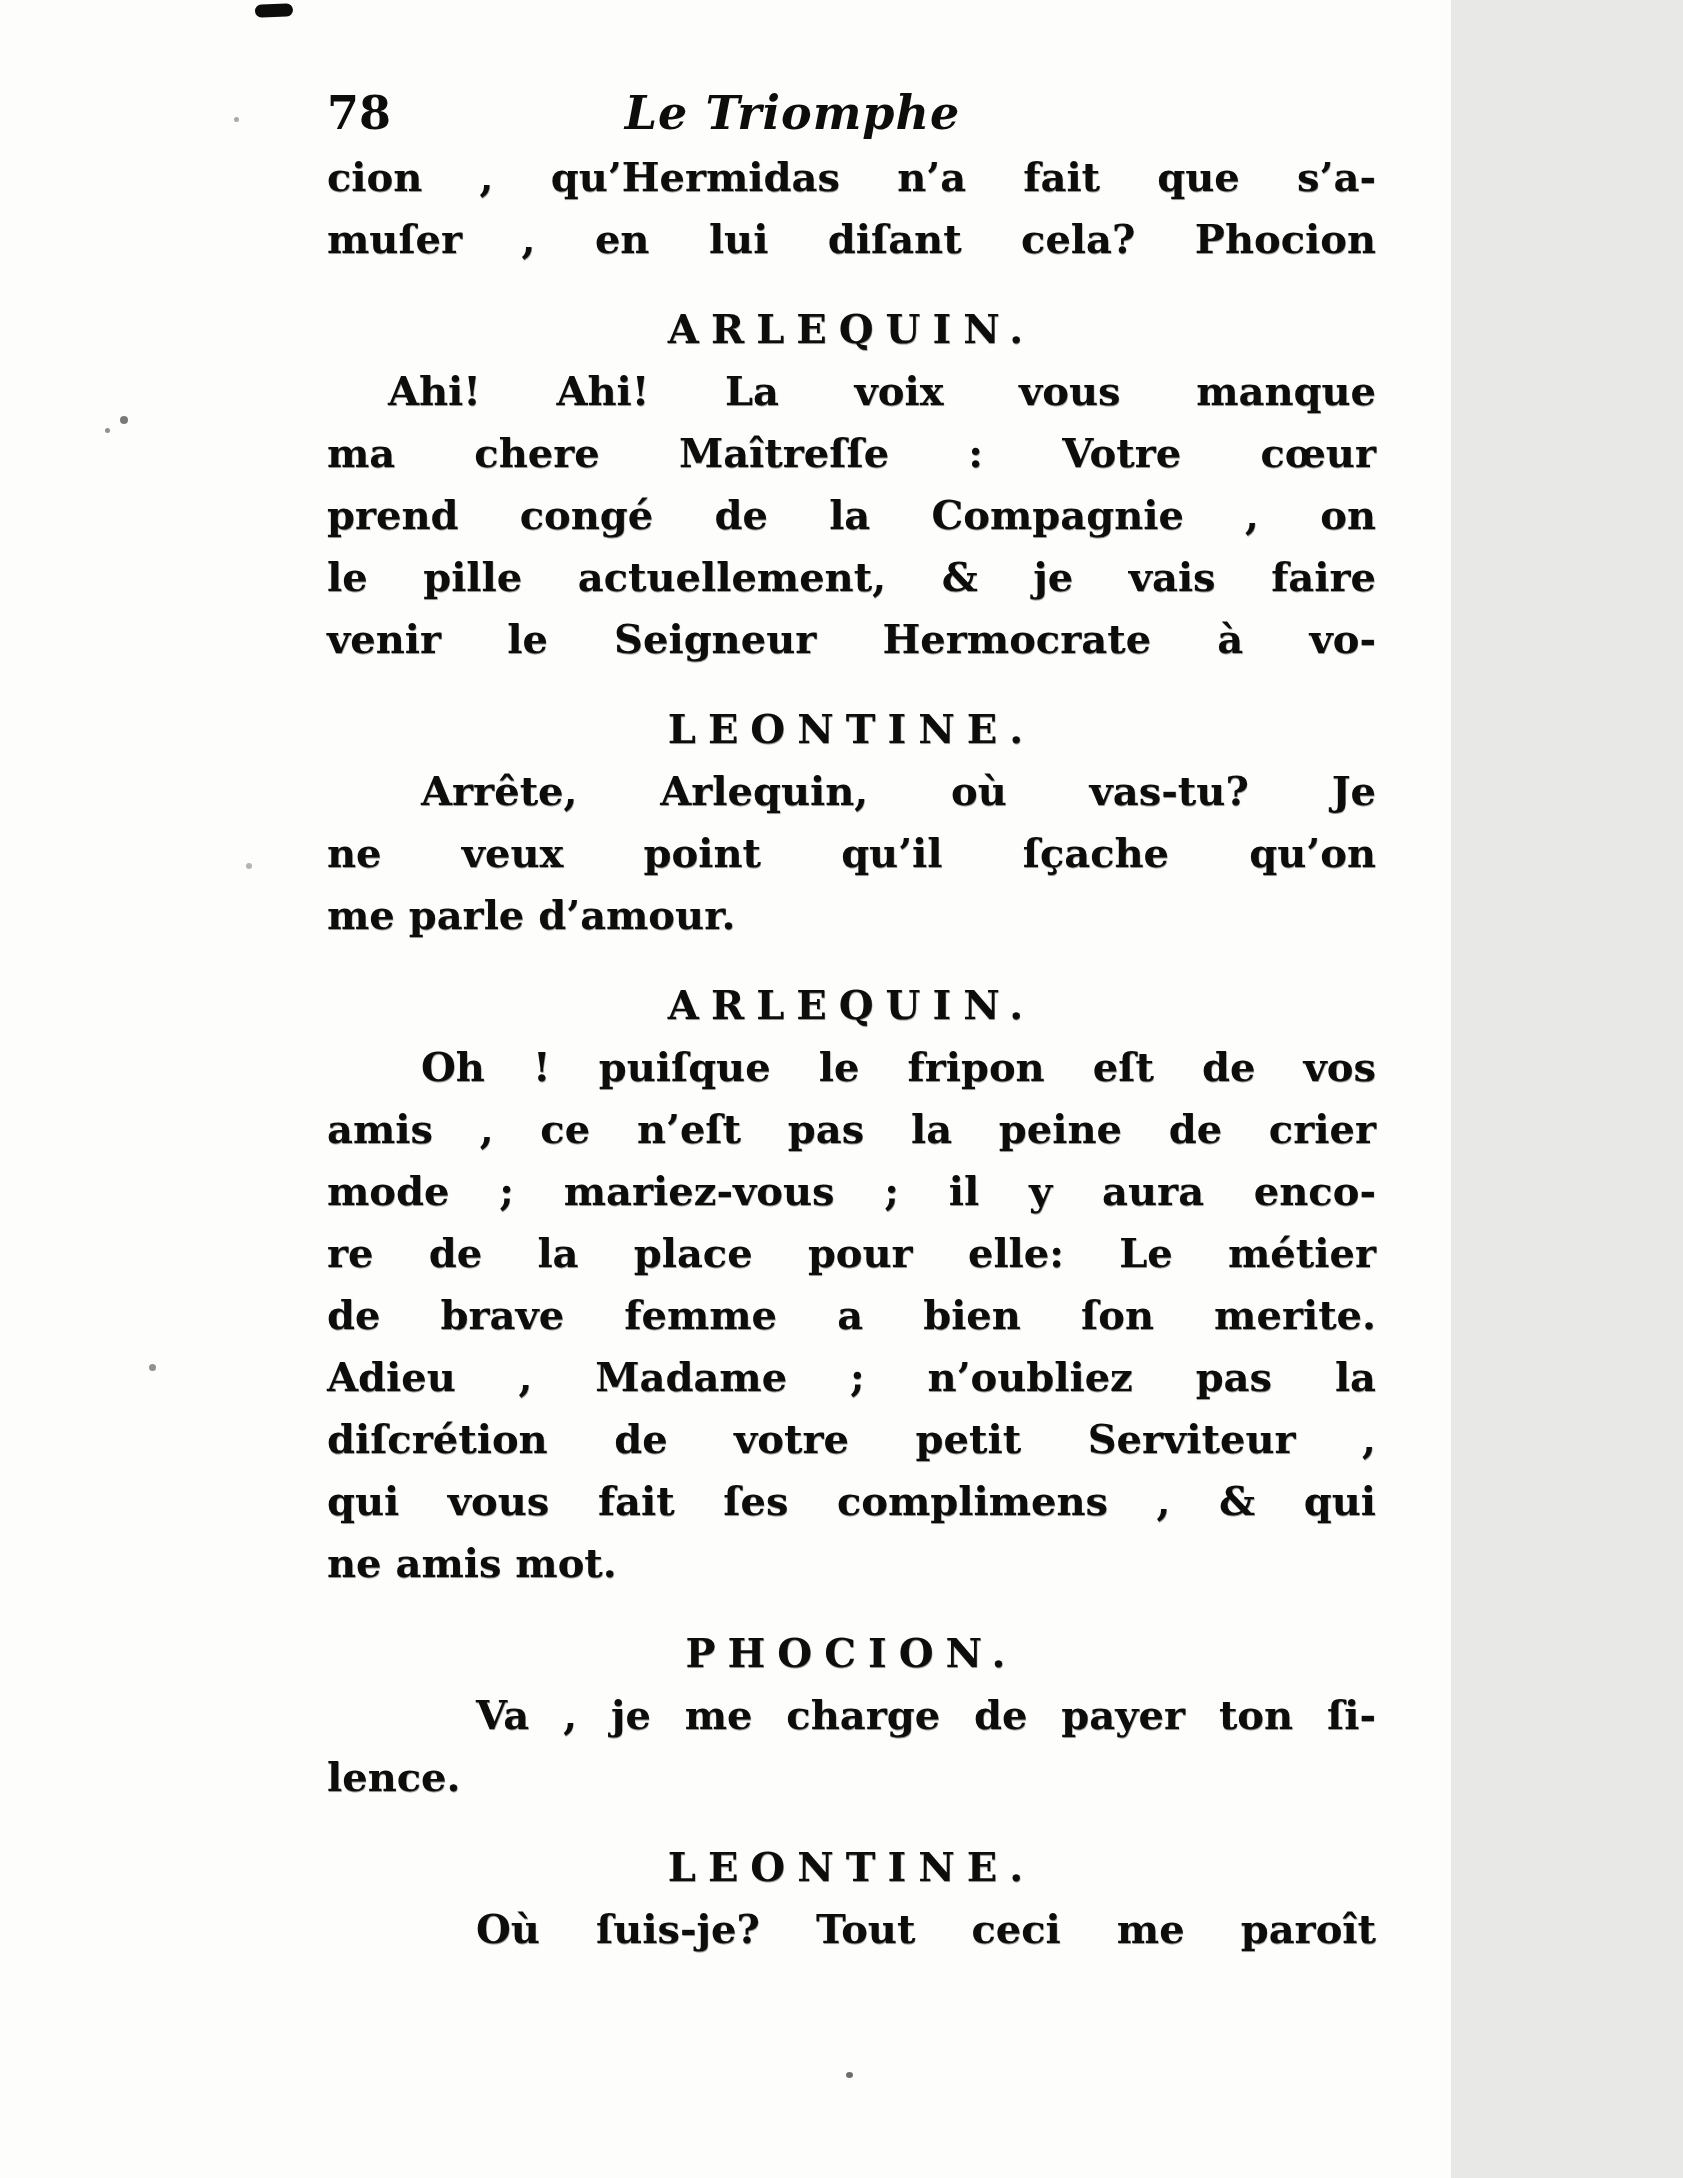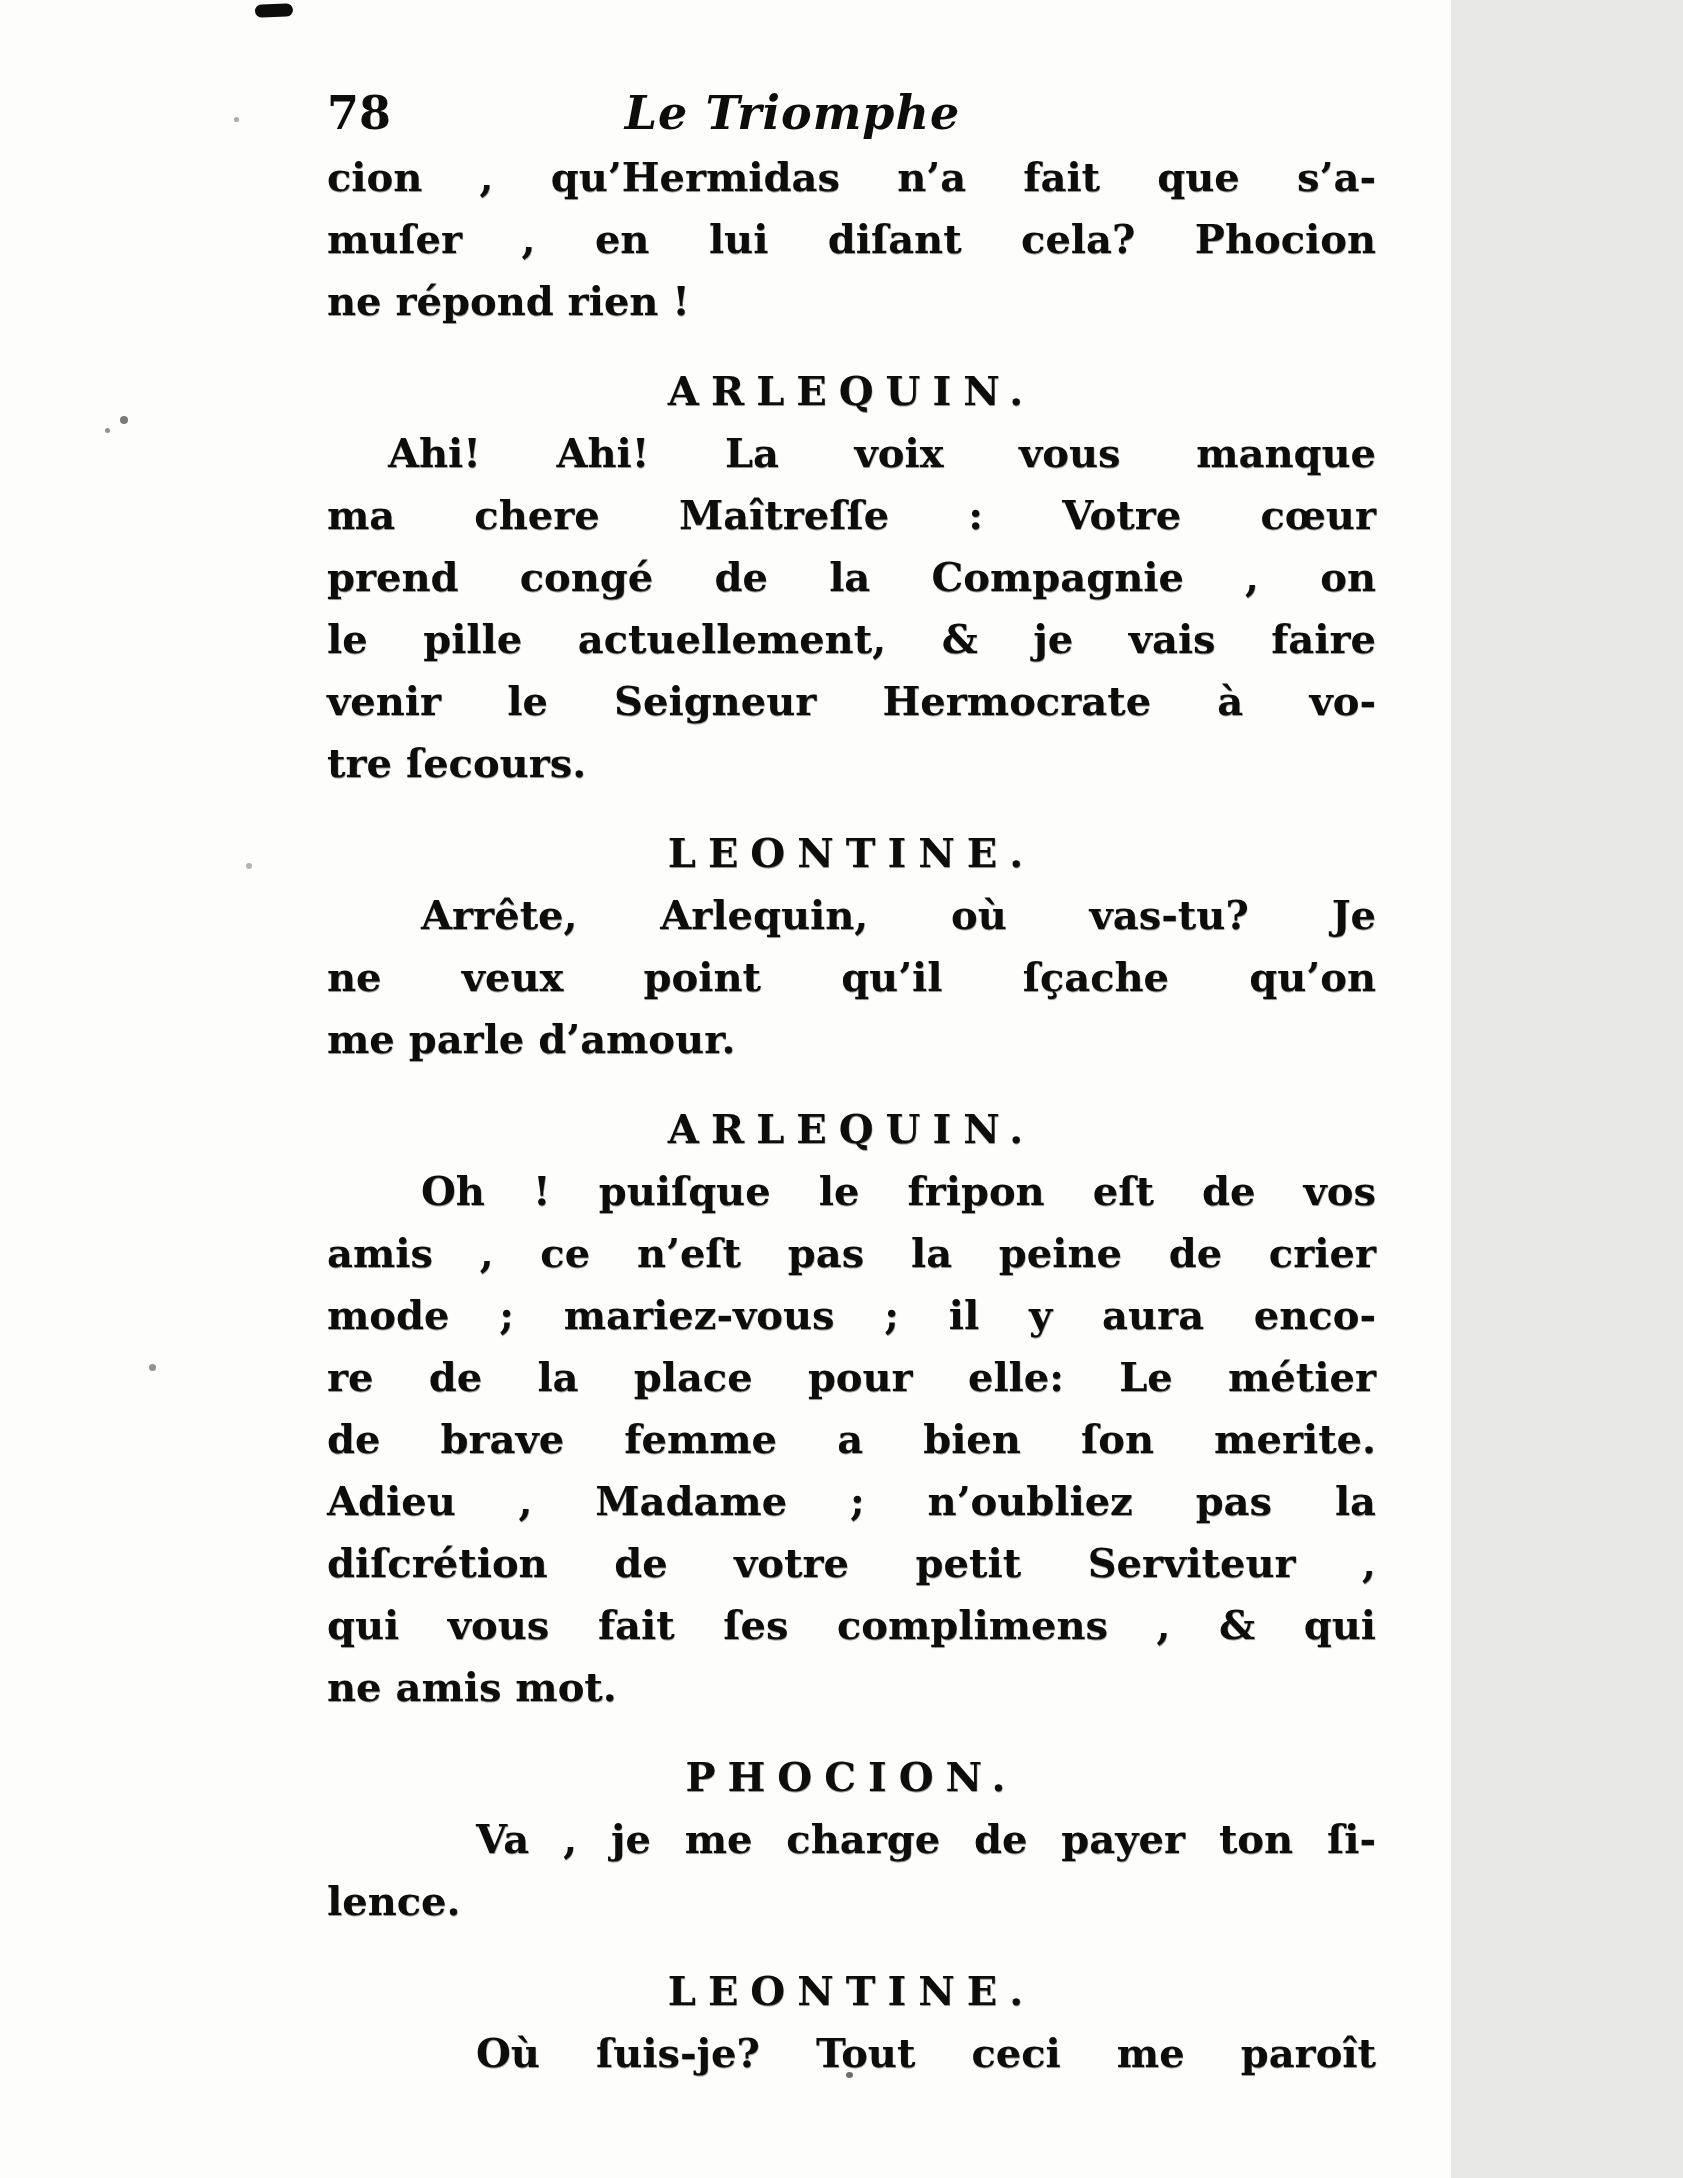--- a/index.html
+++ b/index.html
@@ -72,28 +72,26 @@
 
   <div id="text-col">
 
     <div id="page-header">
       <span id="page-number">78</span>
       <span id="running-title">Le Triomphe</span>
     </div>
 
     <div class="ln">cion , qu’Hermidas n’a fait que s’a-</div>
     <div class="ln">muſer , en lui diſant cela? Phocion</div>
-    <div class="ln last">ne répond rien !</div>
     <div class="ln head">ARLEQUIN.</div>
     <div class="ln ind-a">Ahi! Ahi! La voix vous manque</div>
     <div class="ln">ma chere Maîtreſſe : Votre cœur</div>
     <div class="ln">prend congé de la Compagnie , on</div>
     <div class="ln">le pille actuellement, &amp; je vais faire</div>
     <div class="ln">venir le Seigneur Hermocrate à vo-</div>
-    <div class="ln last">tre ſecours.</div>
     <div class="ln head">LEONTINE.</div>
     <div class="ln ind-b">Arrête, Arlequin, où vas-tu? Je</div>
     <div class="ln">ne veux point qu’il ſçache qu’on</div>
     <div class="ln last">me parle d’amour.</div>
     <div class="ln head">ARLEQUIN.</div>
     <div class="ln ind-b">Oh ! puiſque le fripon eſt de vos</div>
     <div class="ln">amis , ce n’eſt pas la peine de crier</div>
     <div class="ln">mode ; mariez-vous ; il y aura enco-</div>
     <div class="ln">re de la place pour elle: Le métier</div>
     <div class="ln">de brave femme a bien ſon merite.</div>

